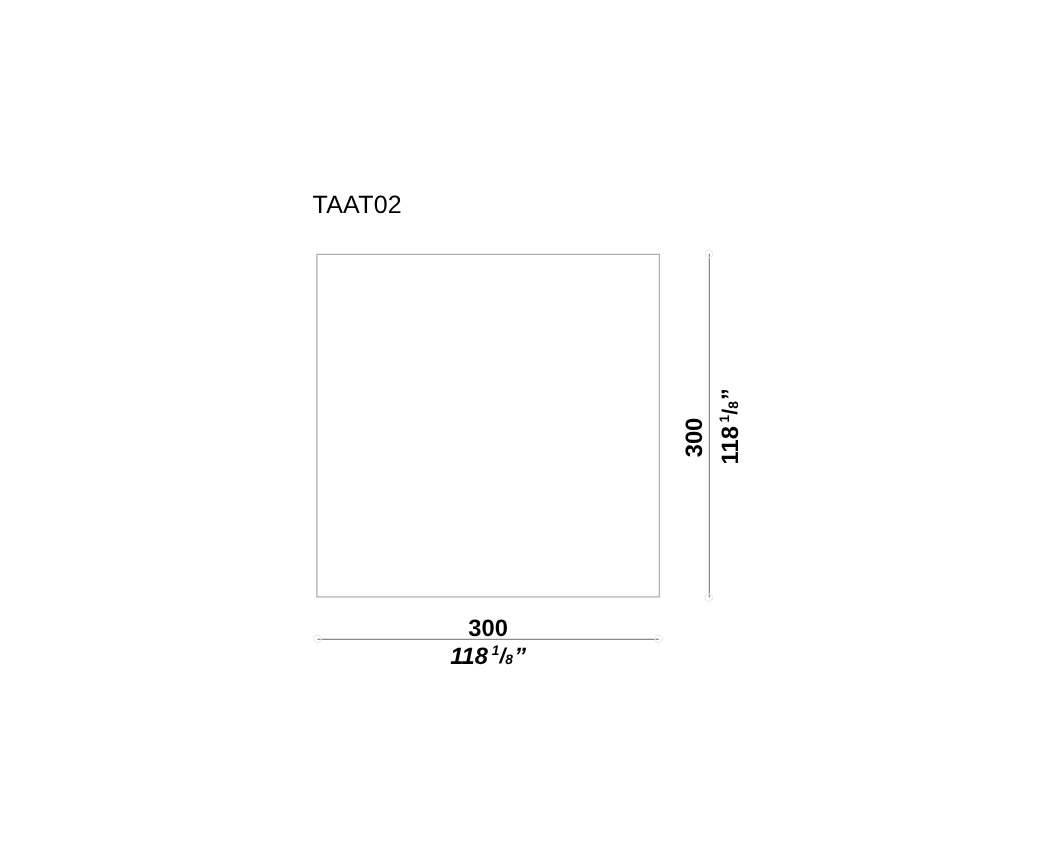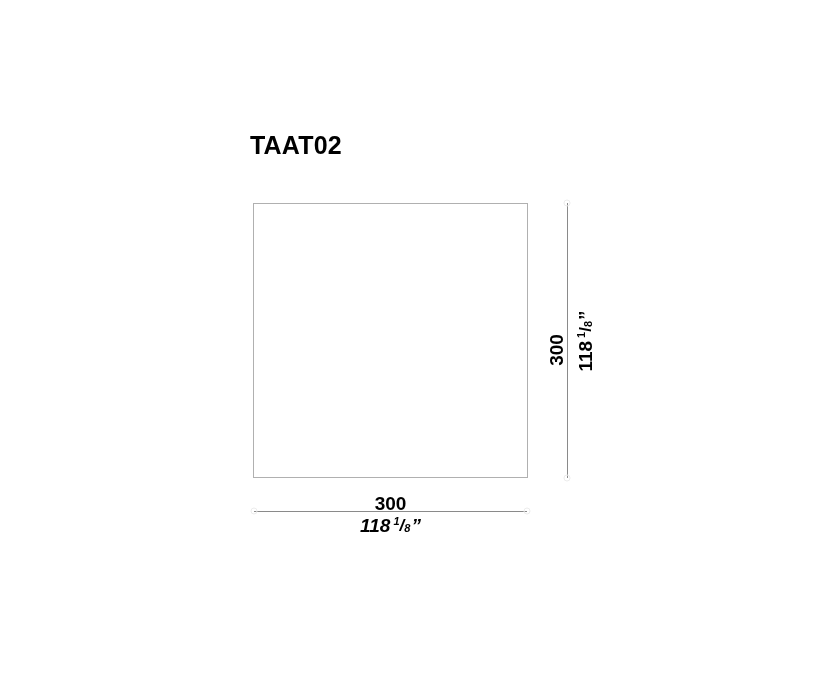--- a/index.html
+++ b/index.html
@@ -13,22 +13,22 @@
   body{
     width:840px;height:679px;
     background:var(--background);
     font-family:"Liberation Sans","DejaVu Sans",sans-serif;
     color:var(--text);
     position:relative;
     overflow:hidden;
   }
   .abs{position:absolute;}
   .product-code{
-    left:250px;top:133px;
-    font-size:25px;font-weight:bold;line-height:1;
+    left:250px;top:154px;
+    font-size:20px;font-weight:normal;line-height:1;
     letter-spacing:0.2px;
     white-space:nowrap;
   }
   .square-outline{
     left:253px;top:203px;
     width:273px;height:273px;
     border:1px solid var(--outline);
     background:var(--background);
   }
   .dim-line-v{

